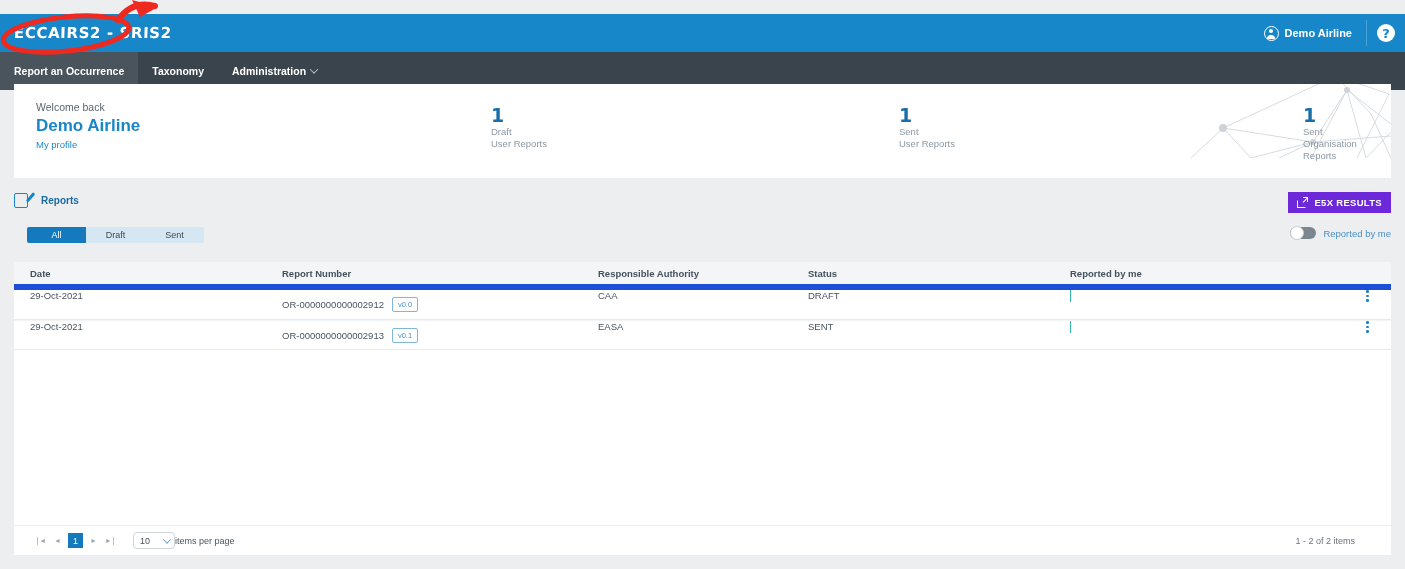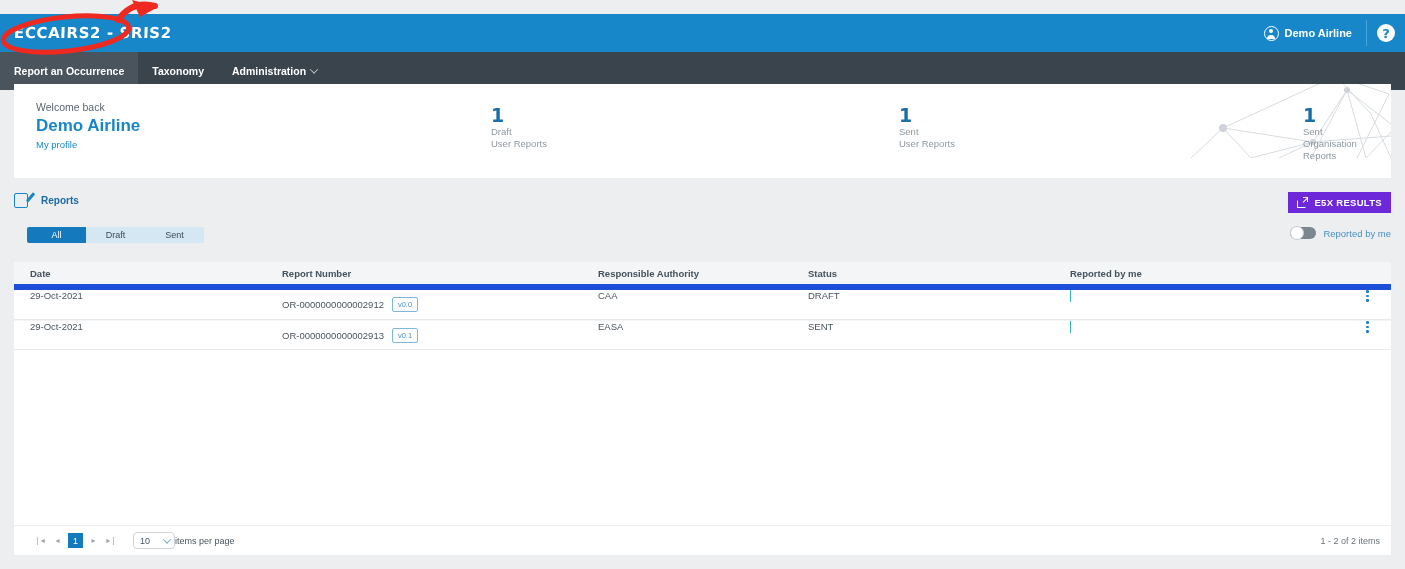--- a/index.html
+++ b/index.html
@@ -257,21 +257,21 @@
     display: flex; align-items: center; justify-content: space-between;
     padding: 0 4px 0 6px;
     font-size: 9px; color: #49555f;
   }
   .dchev {
     width: 6px; height: 6px;
     border-right: 1.3px solid #6fa8d0; border-bottom: 1.3px solid #6fa8d0;
     transform: rotate(45deg) translate(-1px,-1px);
   }
   .ipp { font-size: 9px; color: #49555f; }
-  .items-count { margin-left: auto; margin-right: 11px; font-size: 9px; color: #6b757d; }
+  .items-count { margin-left: auto; margin-right: 36px; font-size: 9px; color: #6b757d; }
 
   
   .annot { position: absolute; left: 0; top: 0; width: 190px; height: 56px; pointer-events: none; }
 </style>
 </head>
 <body>
 
 <div id="app">
 
   <div class="topbar">

